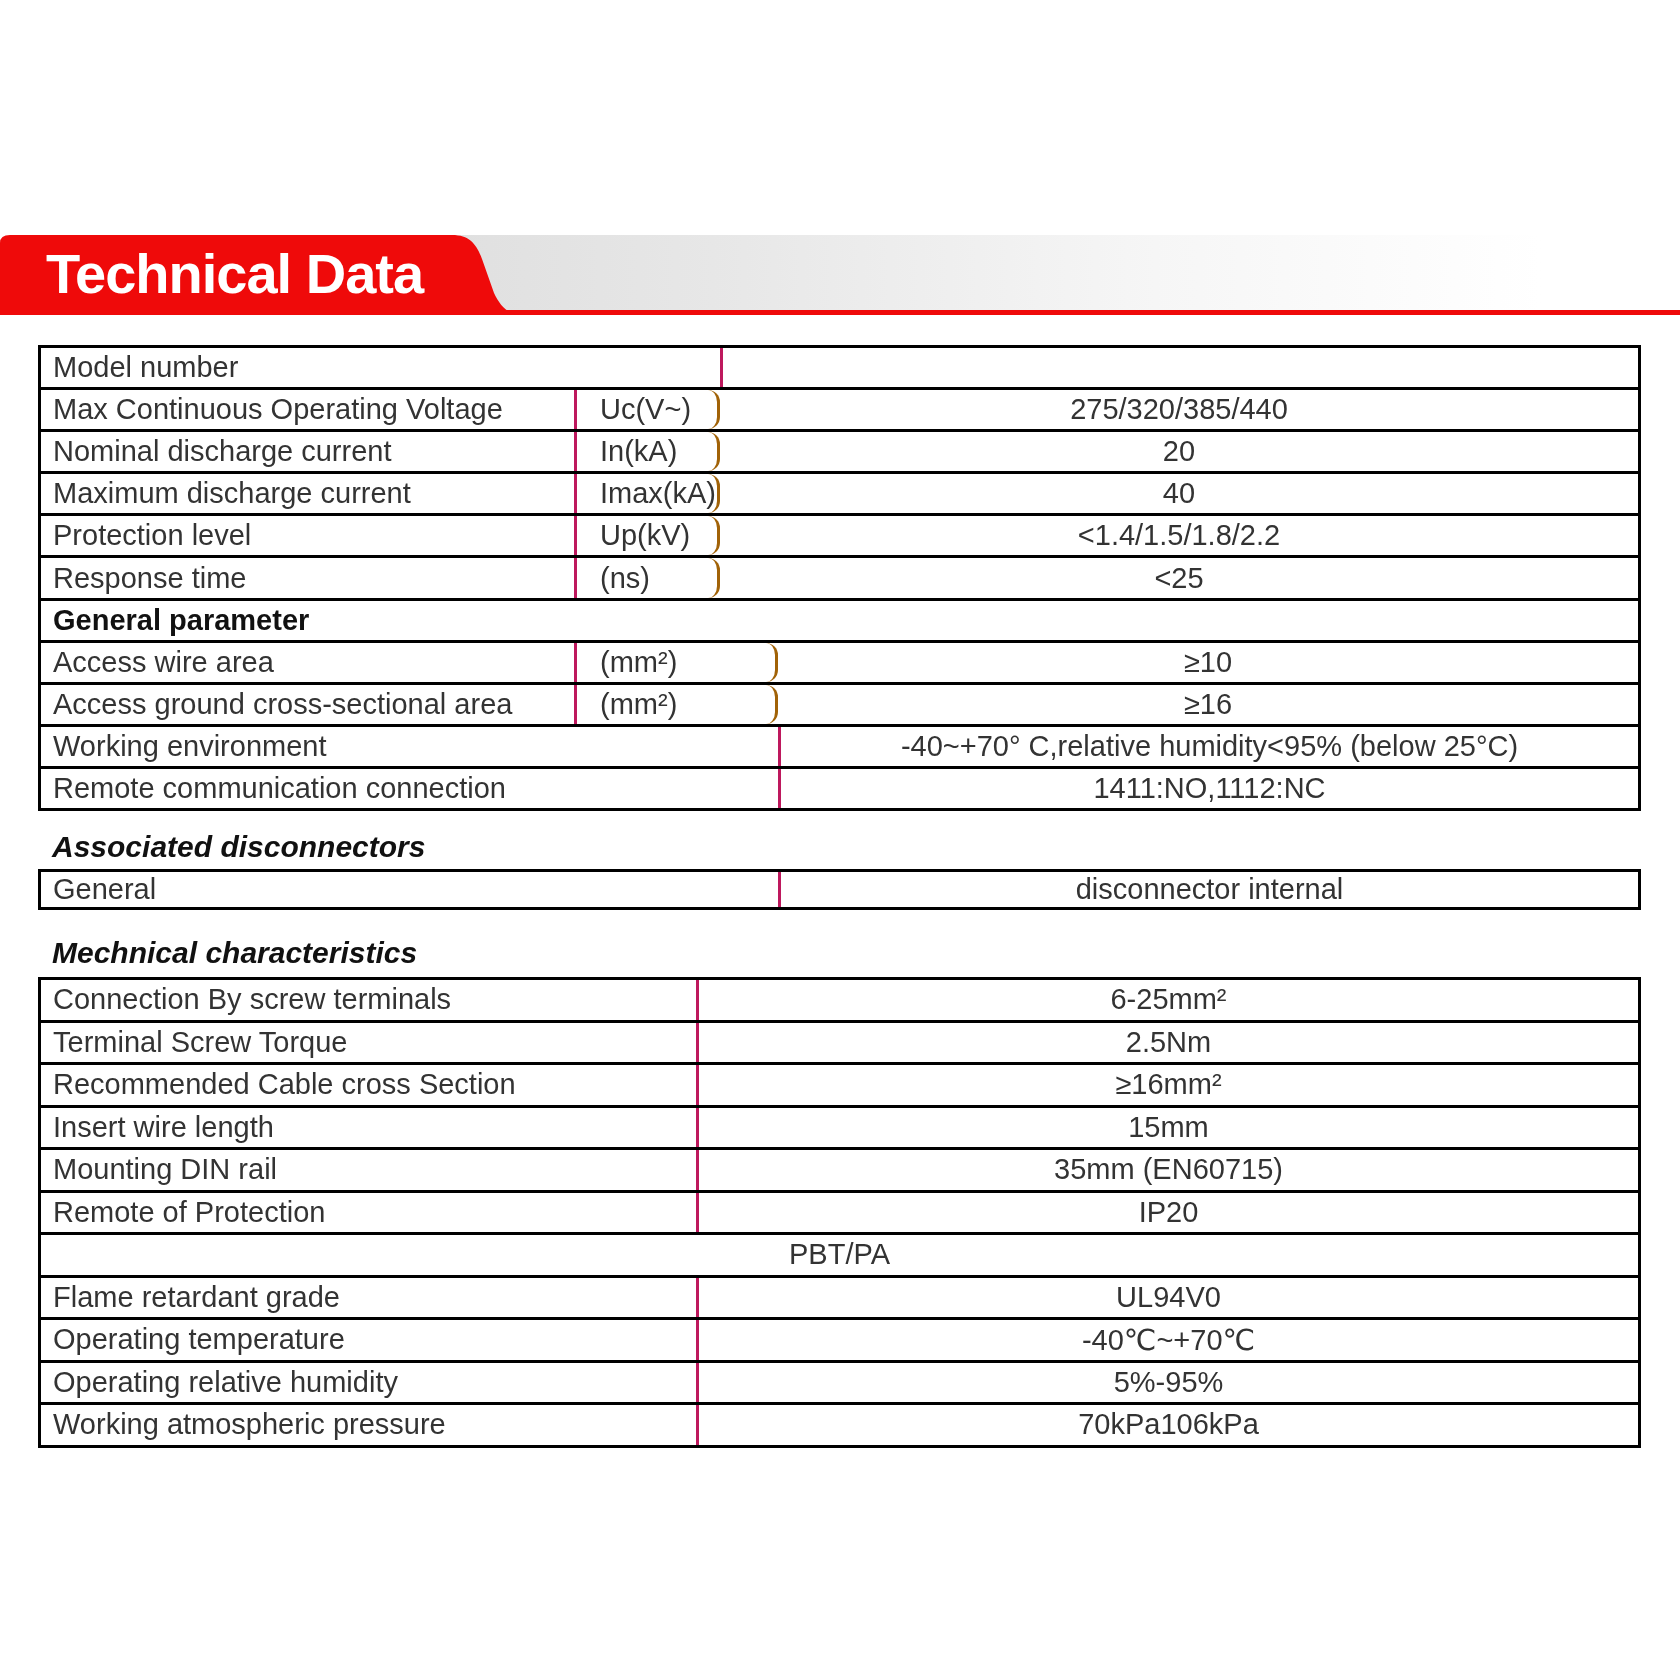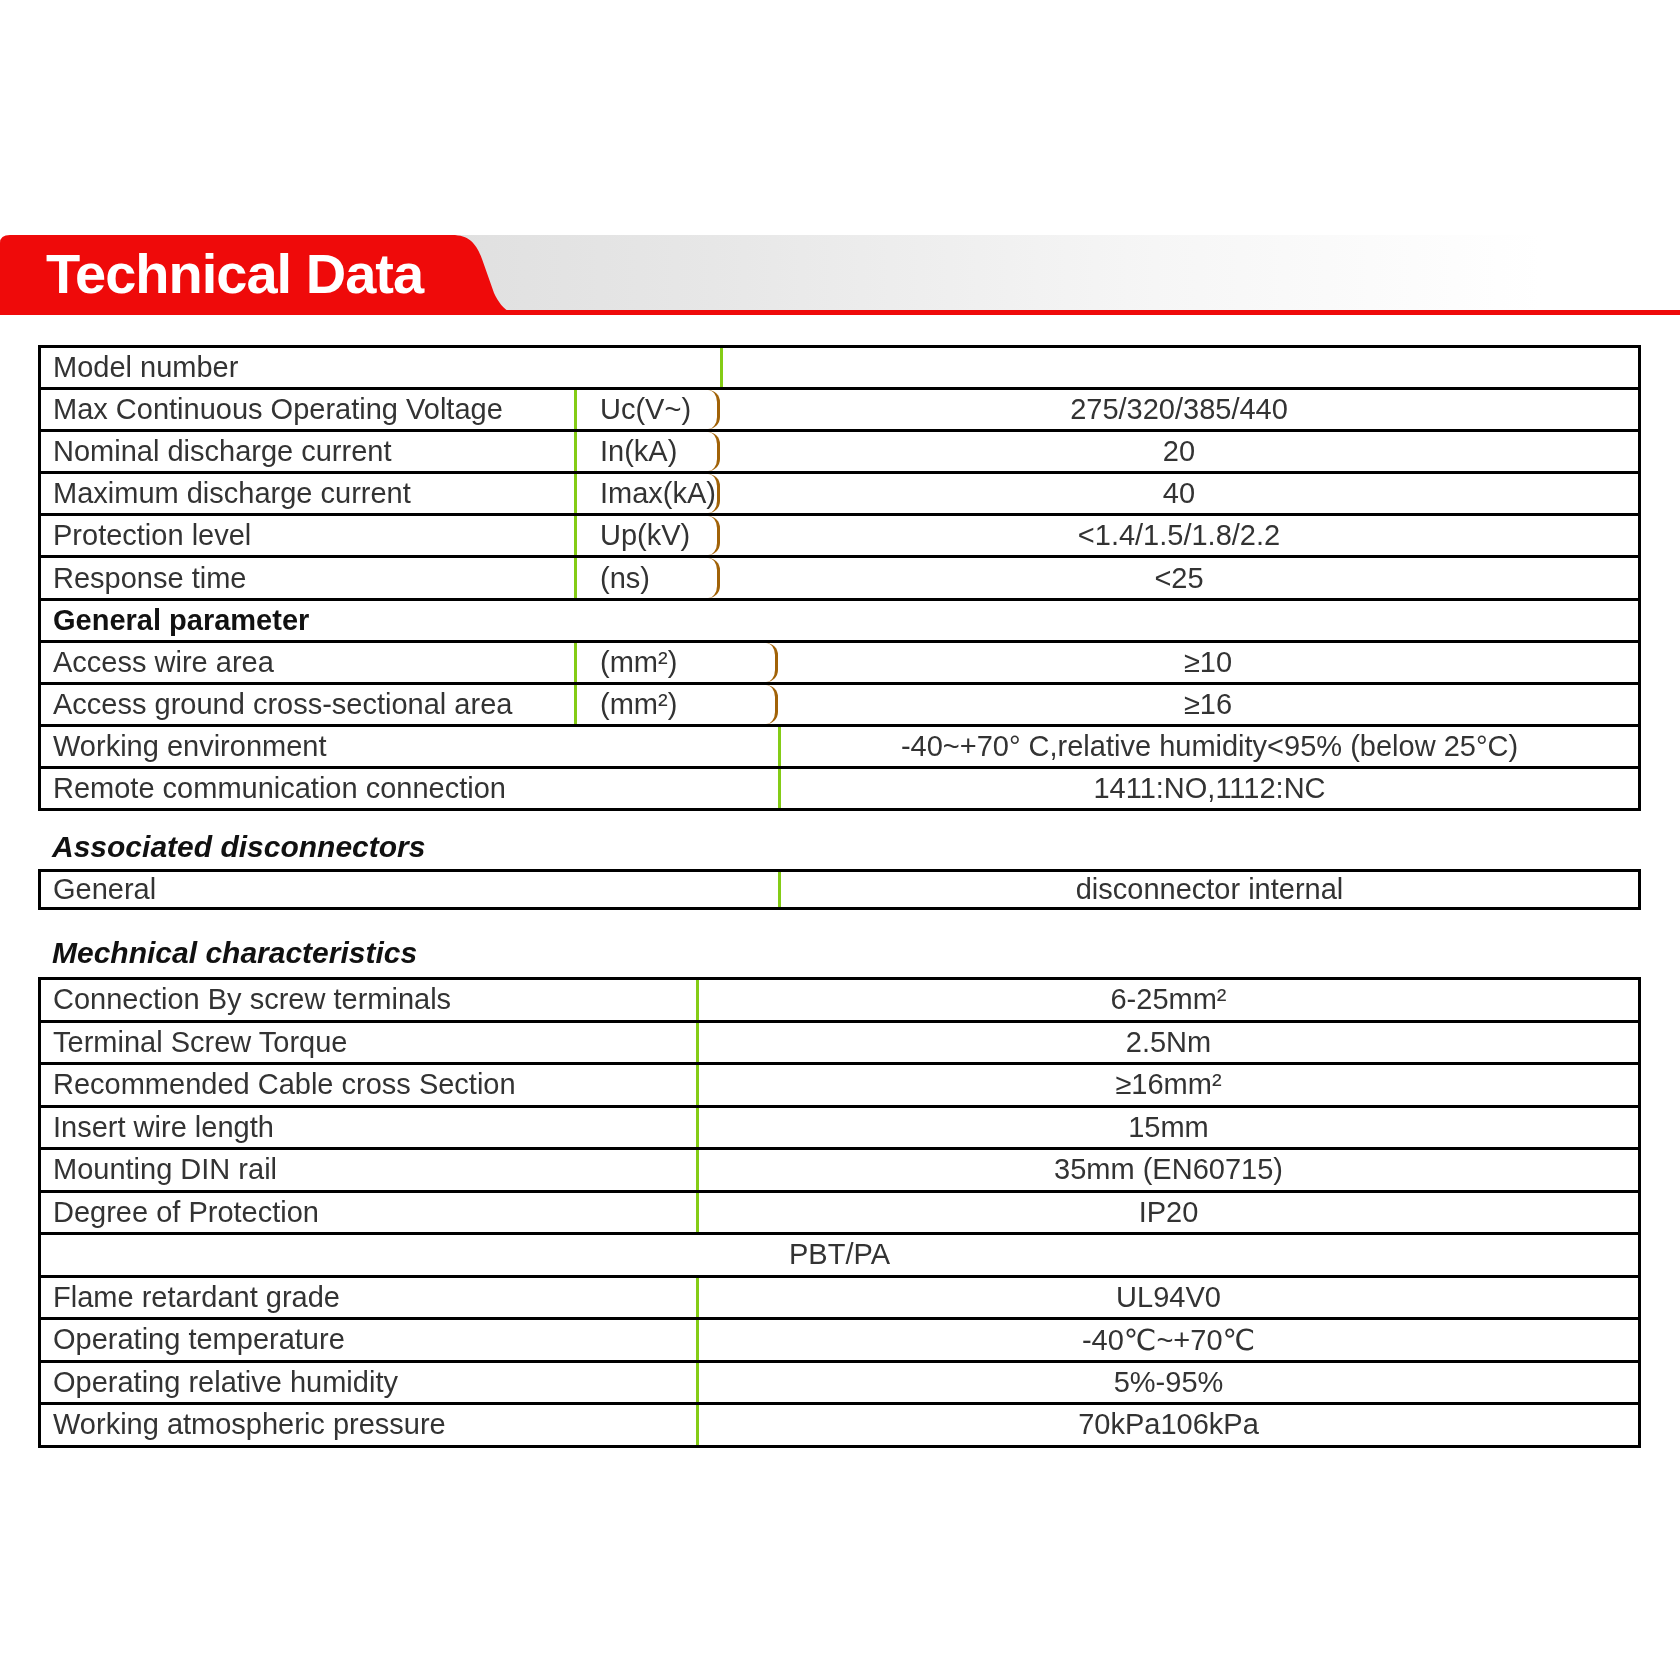--- a/index.html
+++ b/index.html
@@ -14,21 +14,21 @@
   .banner-swoosh{position:absolute;left:0;top:0;}
   .banner-title{position:absolute;left:46px;top:0;height:80px;line-height:78px;
        color:#fff;font-size:56px;font-weight:bold;letter-spacing:-1px;white-space:nowrap;}
 
   
   .tbl{position:absolute;left:38px;width:1603px;border:3px solid #000;border-bottom:none;
        box-sizing:border-box;font-size:29px;}
   .row{display:flex;height:41.8px;box-sizing:border-box;}
   .trow{border-bottom:3px solid #000;box-sizing:border-box;}
   .cell{display:flex;align-items:center;box-sizing:border-box;overflow:hidden;white-space:nowrap;}
-  .c-label{padding-left:12px;justify-content:flex-start;border-right:3px solid #84cc16;}
+  .c-label{padding-left:12px;justify-content:flex-start;border-right:3px solid #be185d;}
   .c-unit{padding-left:23px;justify-content:flex-start;border-right:3px solid #a16207;border-radius:12px;}
   .c-value{flex:1;justify-content:center;}
   .c-section{flex:1;padding-left:12px;font-weight:bold;color:#111;}
 
   #spec-table{top:345px;}
   #spec-table .row{height:42.1px;}
   #thermal-table{top:869px;}
   #thermal-table .row{height:38px;}
   #mech-table{top:977px;}
   #mech-table .row{height:42.5px;}
@@ -133,21 +133,21 @@
     </div>
     <div class="row trow">
       <div class="cell c-label w-label-mech">Insert wire length</div>
       <div class="cell c-value">15mm</div>
     </div>
     <div class="row trow">
       <div class="cell c-label w-label-mech">Mounting DIN rail</div>
       <div class="cell c-value">35mm (EN60715)</div>
     </div>
     <div class="row trow">
-      <div class="cell c-label w-label-mech">Degree of Protection</div>
+      <div class="cell c-label w-label-mech">Remote of Protection</div>
       <div class="cell c-value">IP20</div>
     </div>
     <div class="row trow">
       <div class="cell c-value">PBT/PA</div>
     </div>
     <div class="row trow">
       <div class="cell c-label w-label-mech">Flame retardant grade</div>
       <div class="cell c-value">UL94V0</div>
     </div>
     <div class="row trow">

